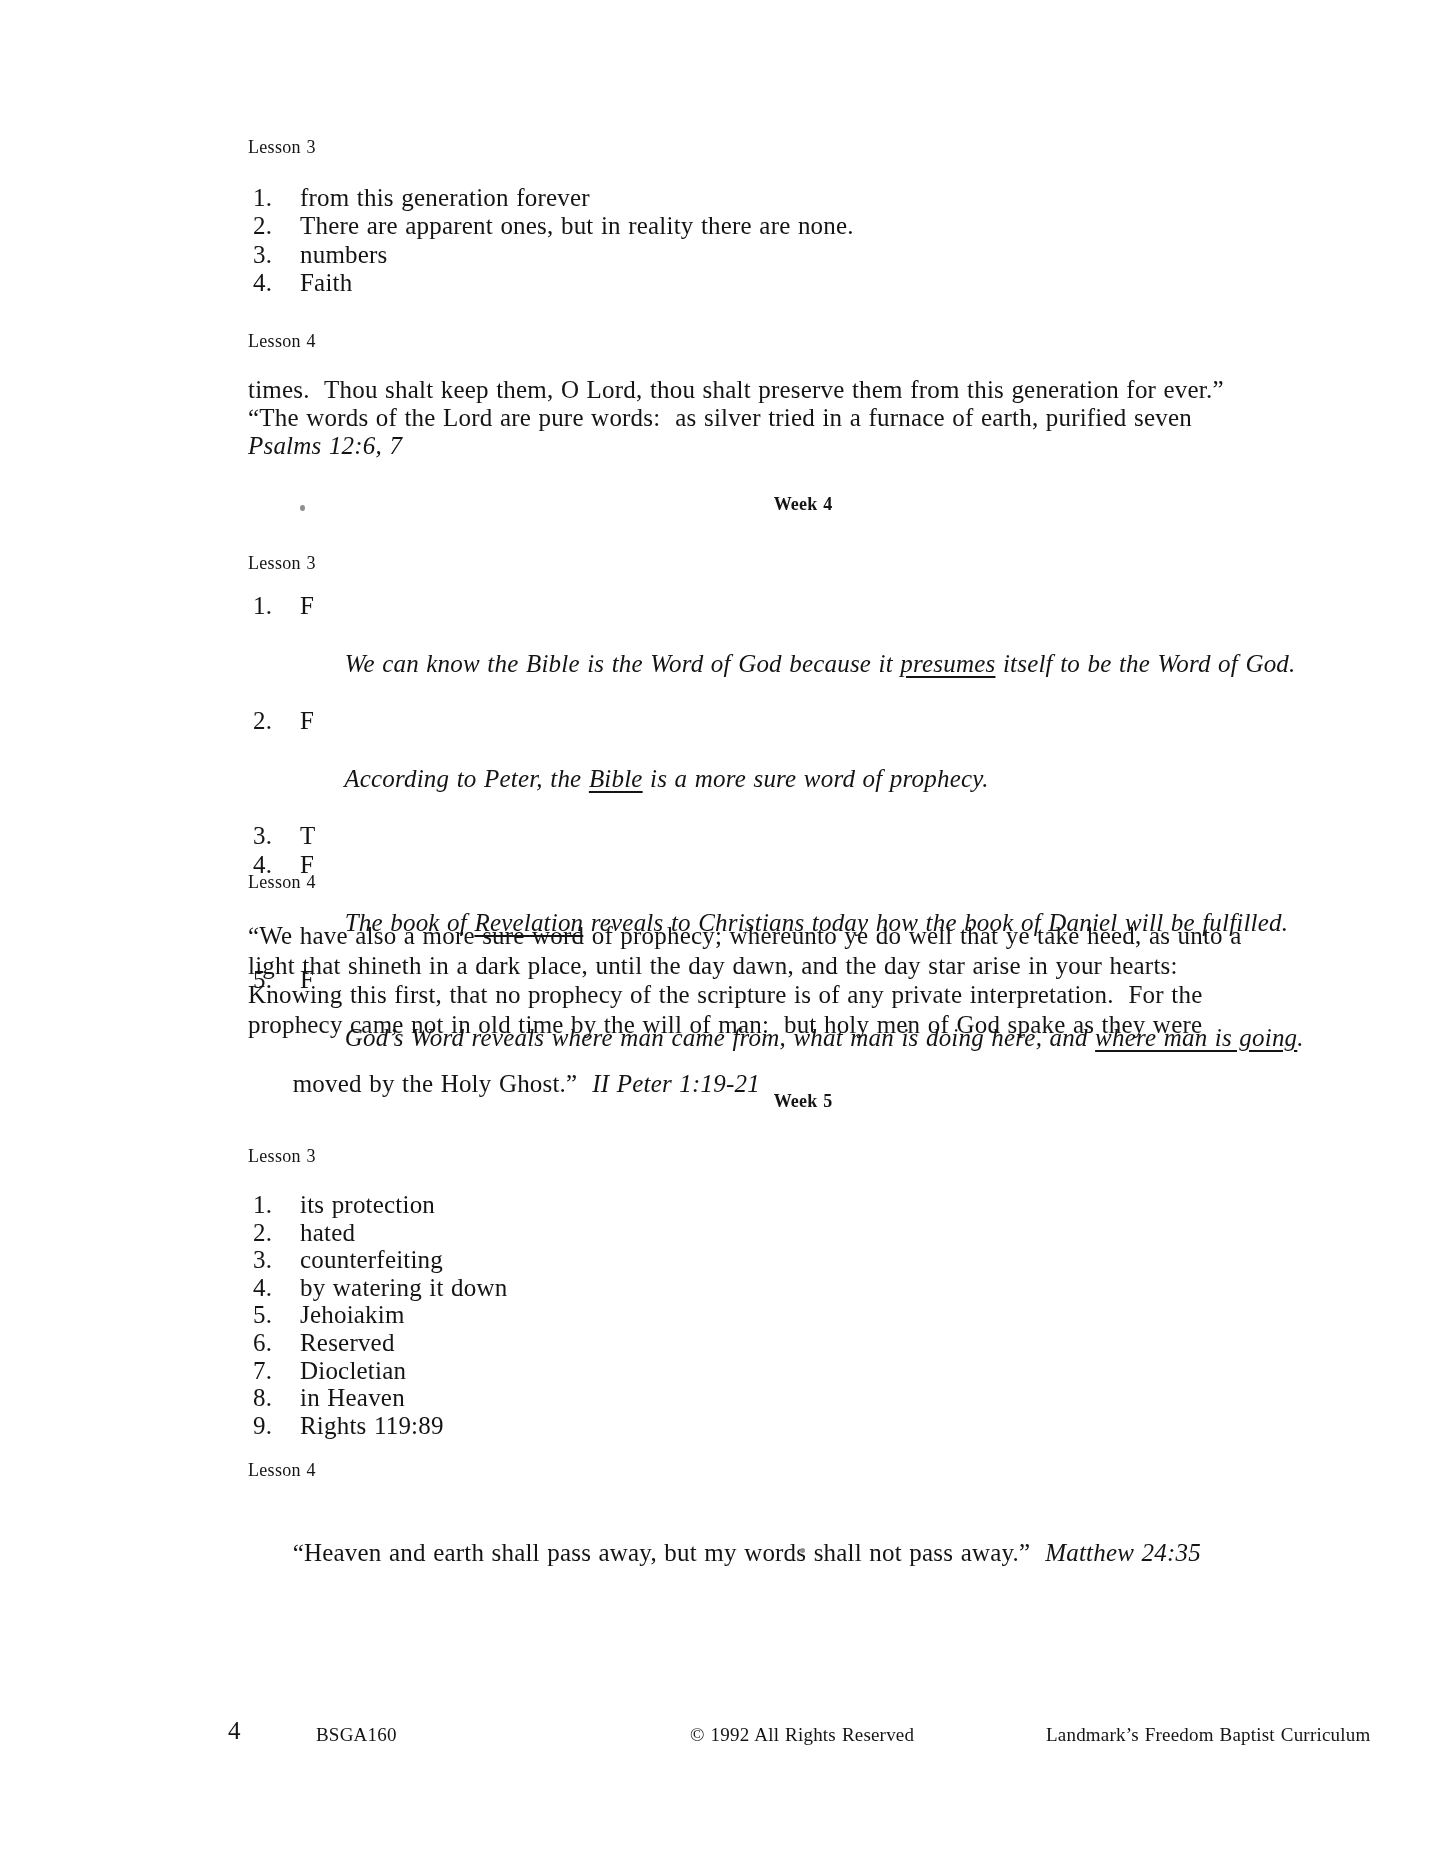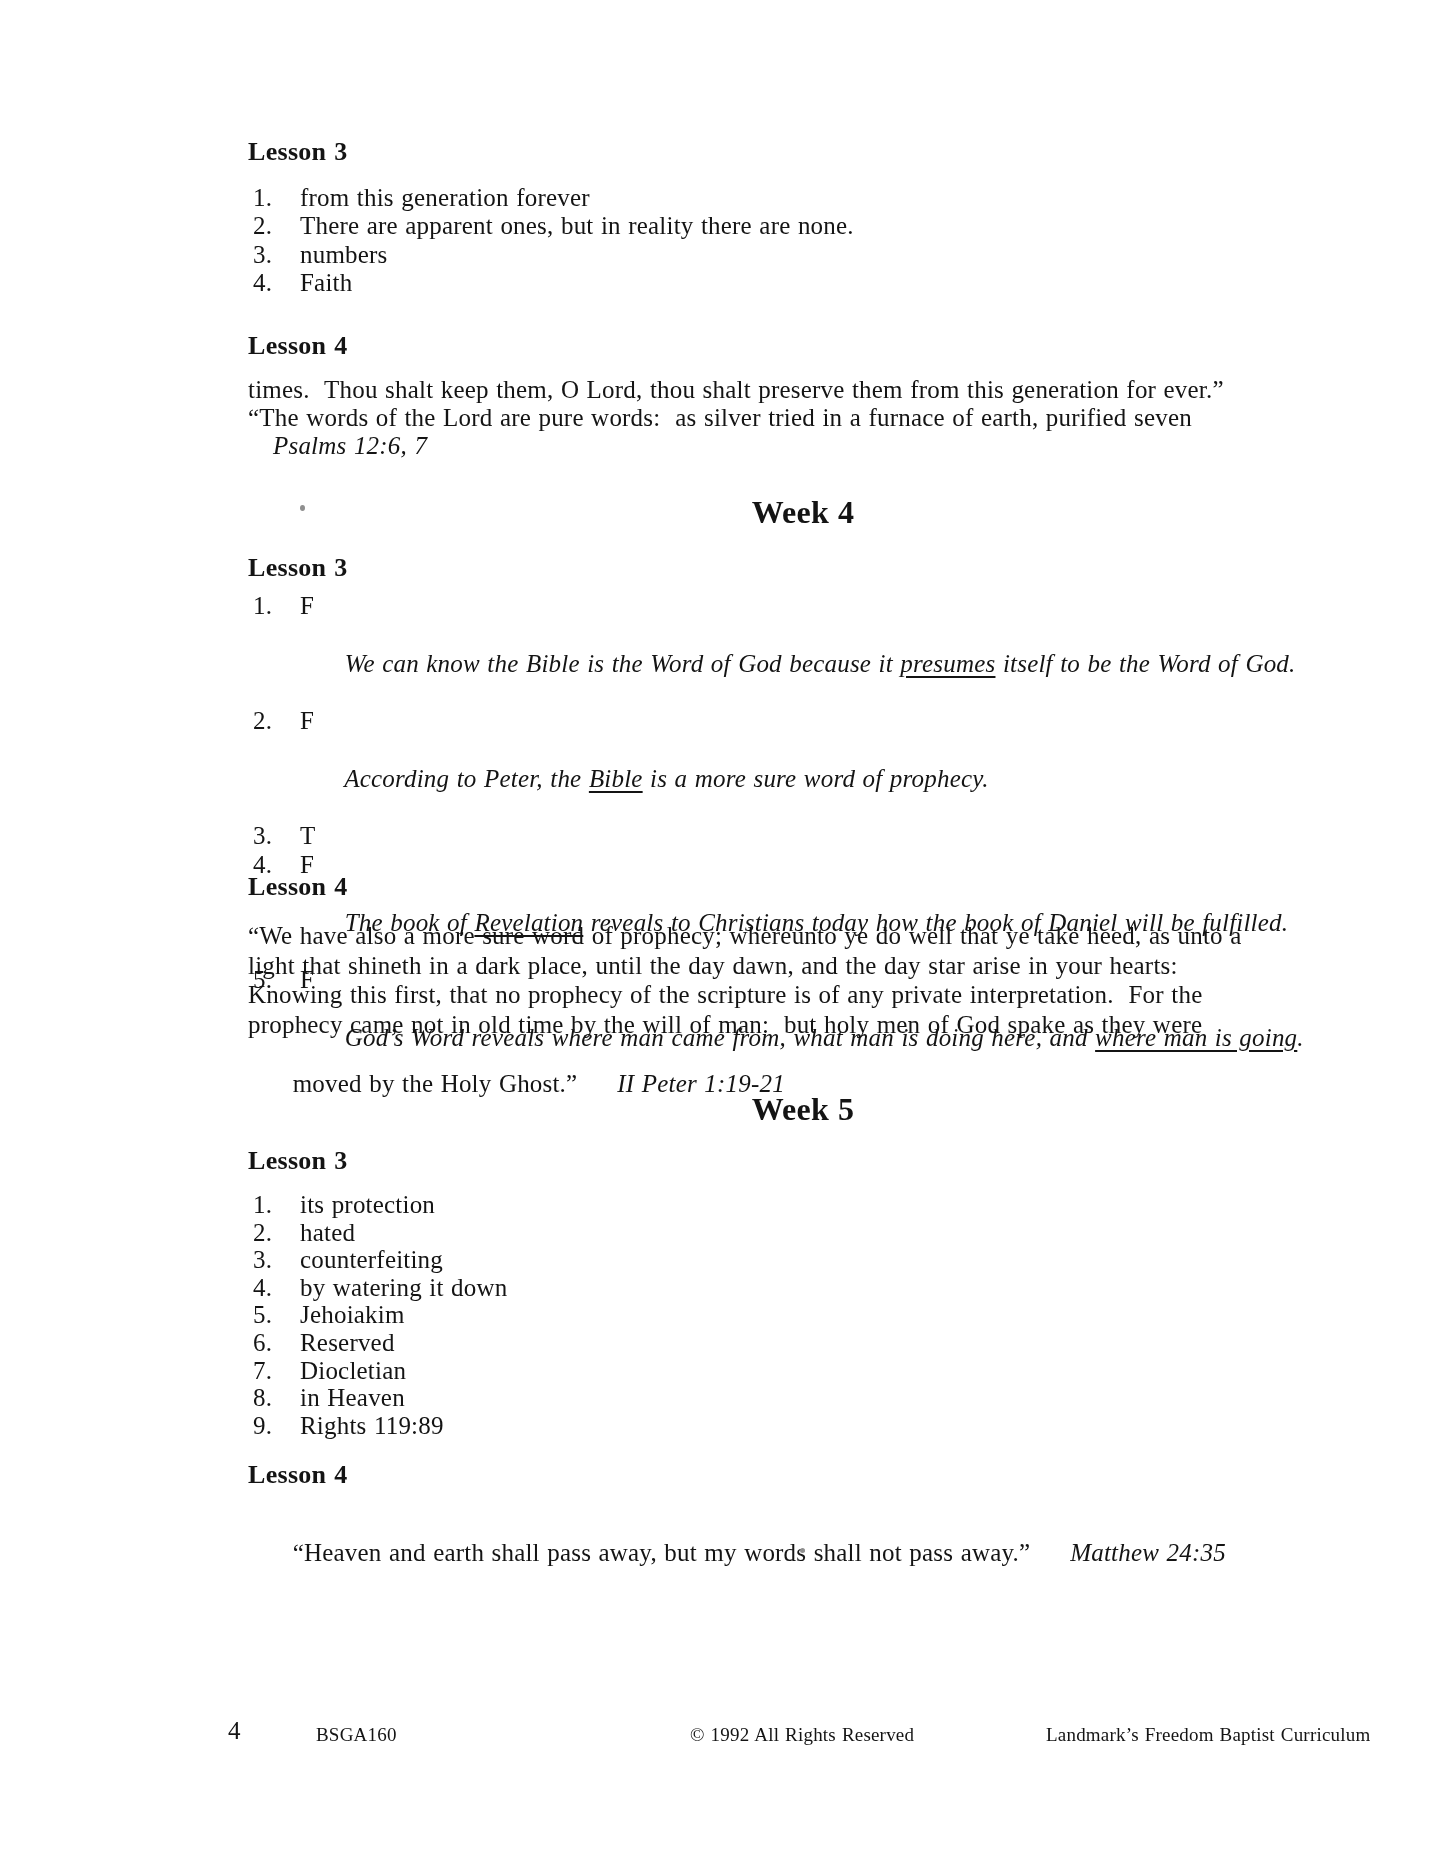--- a/index.html
+++ b/index.html
@@ -10,36 +10,36 @@
     background:#ffffff;
     font-family:"Liberation Serif", serif;
     color:#141414;
     font-size:25px;
     letter-spacing:0.2px;
     word-spacing:1px;
     overflow:hidden;
   }
   .lesson-heading {
     position:absolute; left:248px; margin:0;
-    font-size:26px; font-weight:700; letter-spacing:0.3px;
+    font-size:18px; font-weight:400; letter-spacing:0.3px;
     white-space:pre;
   }
   .week-heading {
     position:absolute; left:248px; width:1110px; margin:0;
-    text-align:center; font-size:32px; font-weight:700;
+    text-align:center; font-size:18px; font-weight:700;
     white-space:pre;
   }
   .list { position:absolute; left:248px; width:1160px; }
   .row { display:flex; white-space:pre; }
   .num { flex:0 0 47px; margin-left:5px; }
   .txt { white-space:pre; }
   .expl { padding-left:52px; white-space:pre;font-style:italic; }
   .para { position:absolute; left:248px; width:1170px; }
   .pline { white-space:pre; }
-  .ref { font-style:italic;margin-left:25px; }
+  .ref { font-style:italic; }
   .u { text-decoration:underline; text-underline-offset:4px; text-decoration-thickness:2px; }
   .footer-item {
     position:absolute; font-size:19px; letter-spacing:0.2px; word-spacing:1px;
     white-space:pre;
   }
   .page-num { font-size:25px; }
   .speck { position:absolute; background:#8f8f8f; border-radius:50%; }
 </style>
 </head>
 <body>

